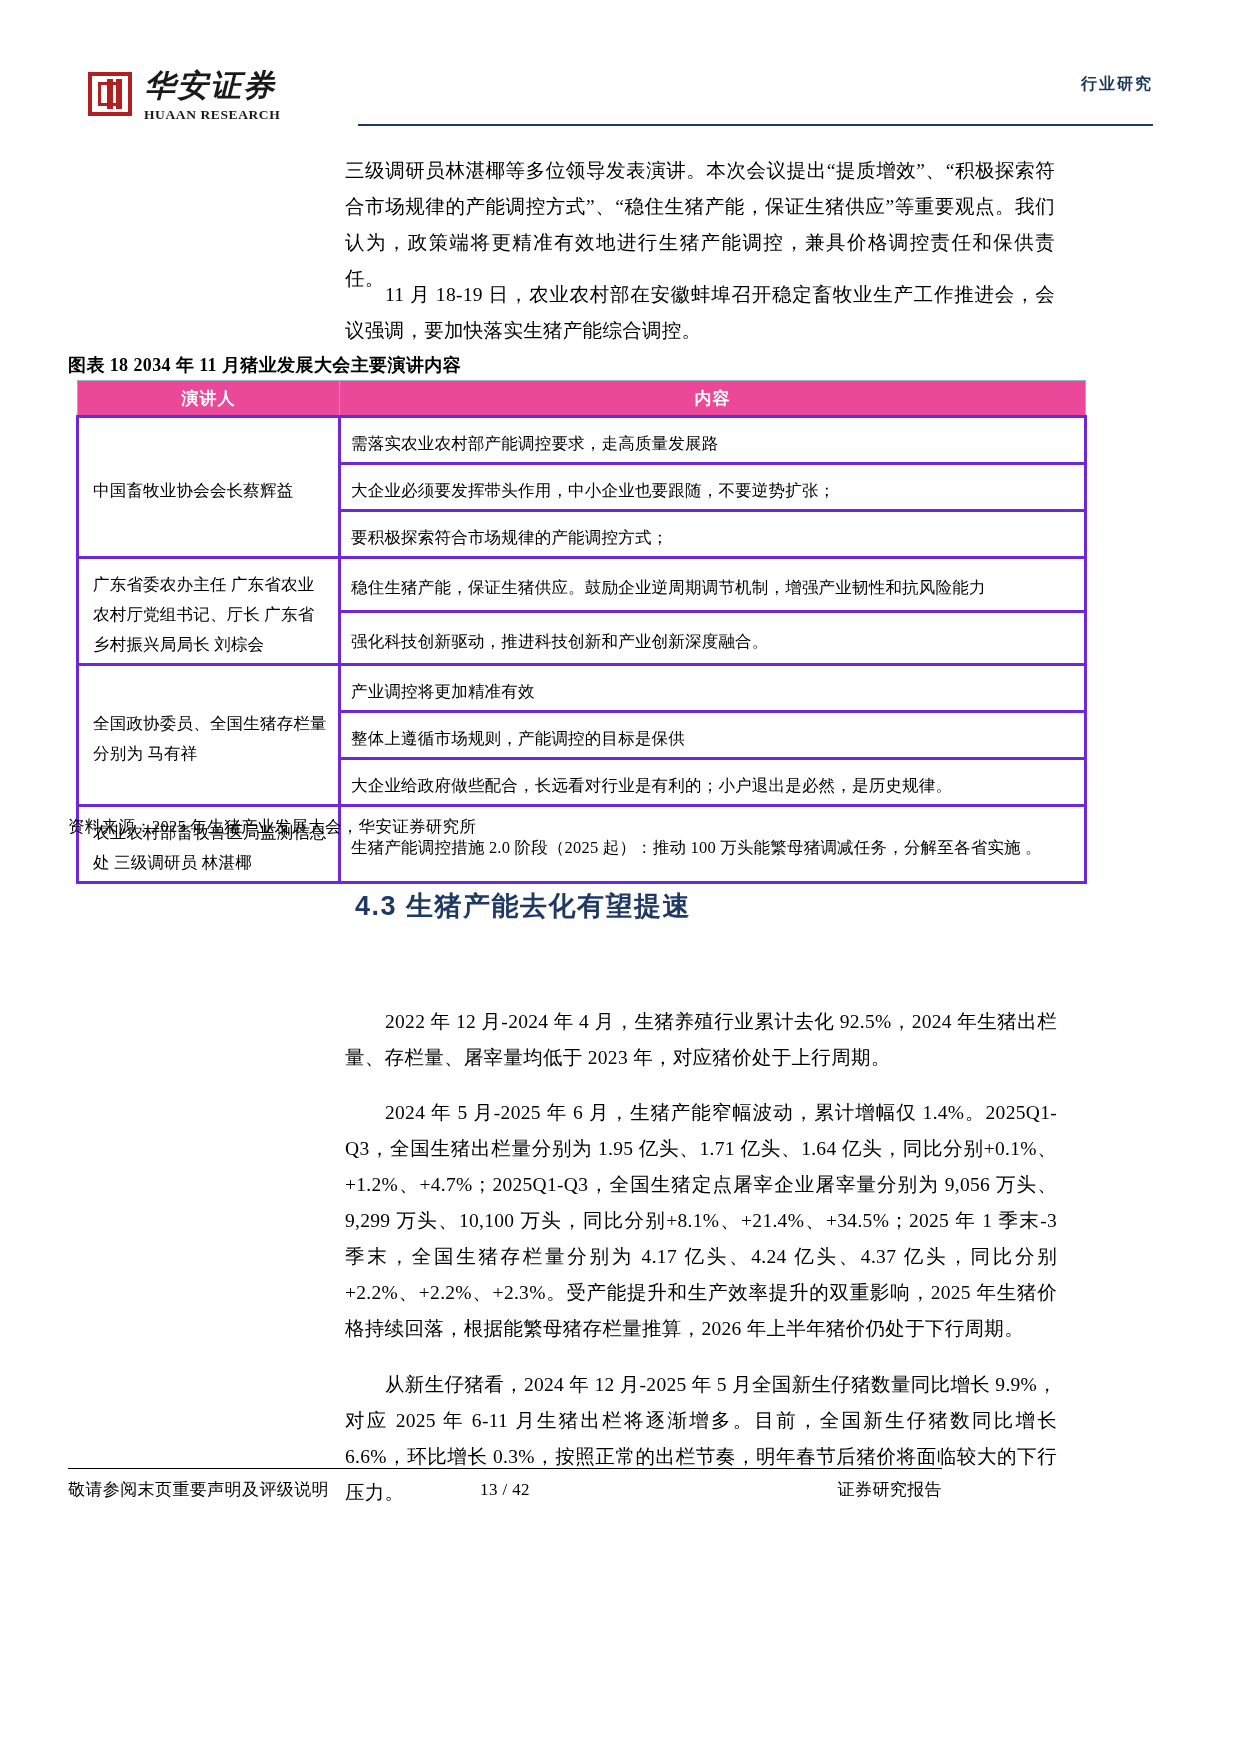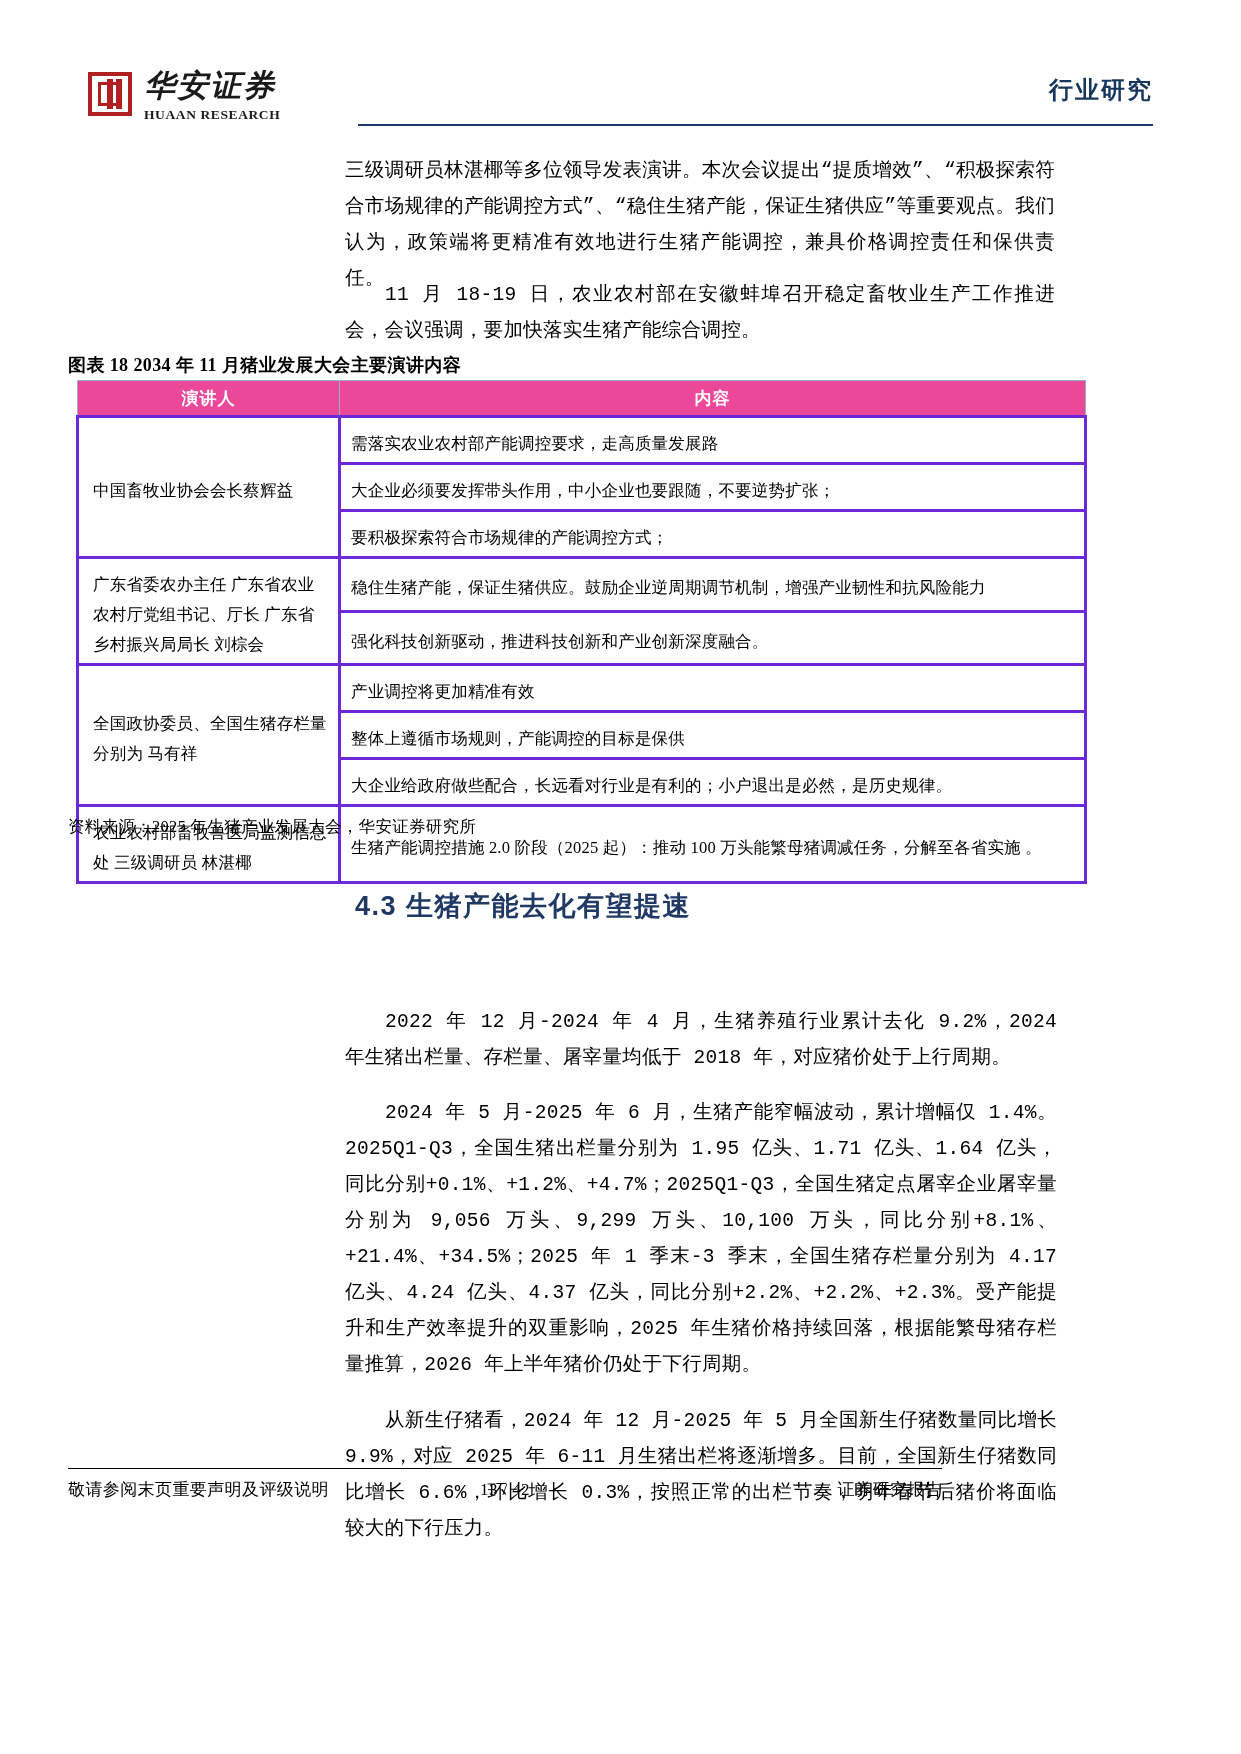--- a/index.html
+++ b/index.html
@@ -83,38 +83,38 @@
     margin-top: 7px;
   }
   .header-right {
     position: absolute;
     right: 0;
     top: 4px;
     text-align: right;
   }
   .header-title {
     font-family: Liberation Serif, serif;
-    font-size: 24px;
+    font-size: 16px;
     font-weight: bold;
     color: #16365c;
     letter-spacing: 2px;
     text-align: right;
   }
   .header-rule {
     position: absolute;
     left: 270px;
     right: 0;
     top: 54px;
     height: 2px;
     background: #1f3864;
   }
 
   
   .para {
-    font-family: Liberation Mono, monospace;
+    font-family: Liberation Serif, serif;
     font-size: 19.5px;
     line-height: 36px;
     color: #000;
     text-align: justify;
     letter-spacing: 0.3px;
   }
   .para.indent {
     text-indent: 40px;
   }
   .intro-block {
@@ -339,21 +339,21 @@
         </tr>
       </tbody>
     </table>
   </div>
 
   <div class="source">资料来源：2025 年生猪产业发展大会，华安证券研究所</div>
 
   <div class="h2">4.3 生猪产能去化有望提速</div>
 
   <div class="content-block">
-    <p class="para indent">2022 年 12 月-2024 年 4 月，生猪养殖行业累计去化 9.2%，2024 年生猪出栏量、存栏量、屠宰量均低于 2018 年，对应猪价处于上行周期。</p>
+    <p class="para indent">2022 年 12 月-2024 年 4 月，生猪养殖行业累计去化 92.5%，2024 年生猪出栏量、存栏量、屠宰量均低于 2023 年，对应猪价处于上行周期。</p>
     <p class="para indent">2024 年 5 月-2025 年 6 月，生猪产能窄幅波动，累计增幅仅 1.4%。2025Q1-Q3，全国生猪出栏量分别为 1.95 亿头、1.71 亿头、1.64 亿头，同比分别+0.1%、+1.2%、+4.7%；2025Q1-Q3，全国生猪定点屠宰企业屠宰量分别为 9,056 万头、9,299 万头、10,100 万头，同比分别+8.1%、+21.4%、+34.5%；2025 年 1 季末-3 季末，全国生猪存栏量分别为 4.17 亿头、4.24 亿头、4.37 亿头，同比分别+2.2%、+2.2%、+2.3%。受产能提升和生产效率提升的双重影响，2025 年生猪价格持续回落，根据能繁母猪存栏量推算，2026 年上半年猪价仍处于下行周期。</p>
     <p class="para indent">从新生仔猪看，2024 年 12 月-2025 年 5 月全国新生仔猪数量同比增长 9.9%，对应 2025 年 6-11 月生猪出栏将逐渐增多。目前，全国新生仔猪数同比增长 6.6%，环比增长 0.3%，按照正常的出栏节奏，明年春节后猪价将面临较大的下行压力。</p>
   </div>
 
   <div class="footer-rule"></div>
   <div class="footer">
     <span class="footer-left">敬请参阅末页重要声明及评级说明</span>
     <span class="footer-center">13 / 42</span>
     <span class="footer-right">证券研究报告</span>
   </div>

